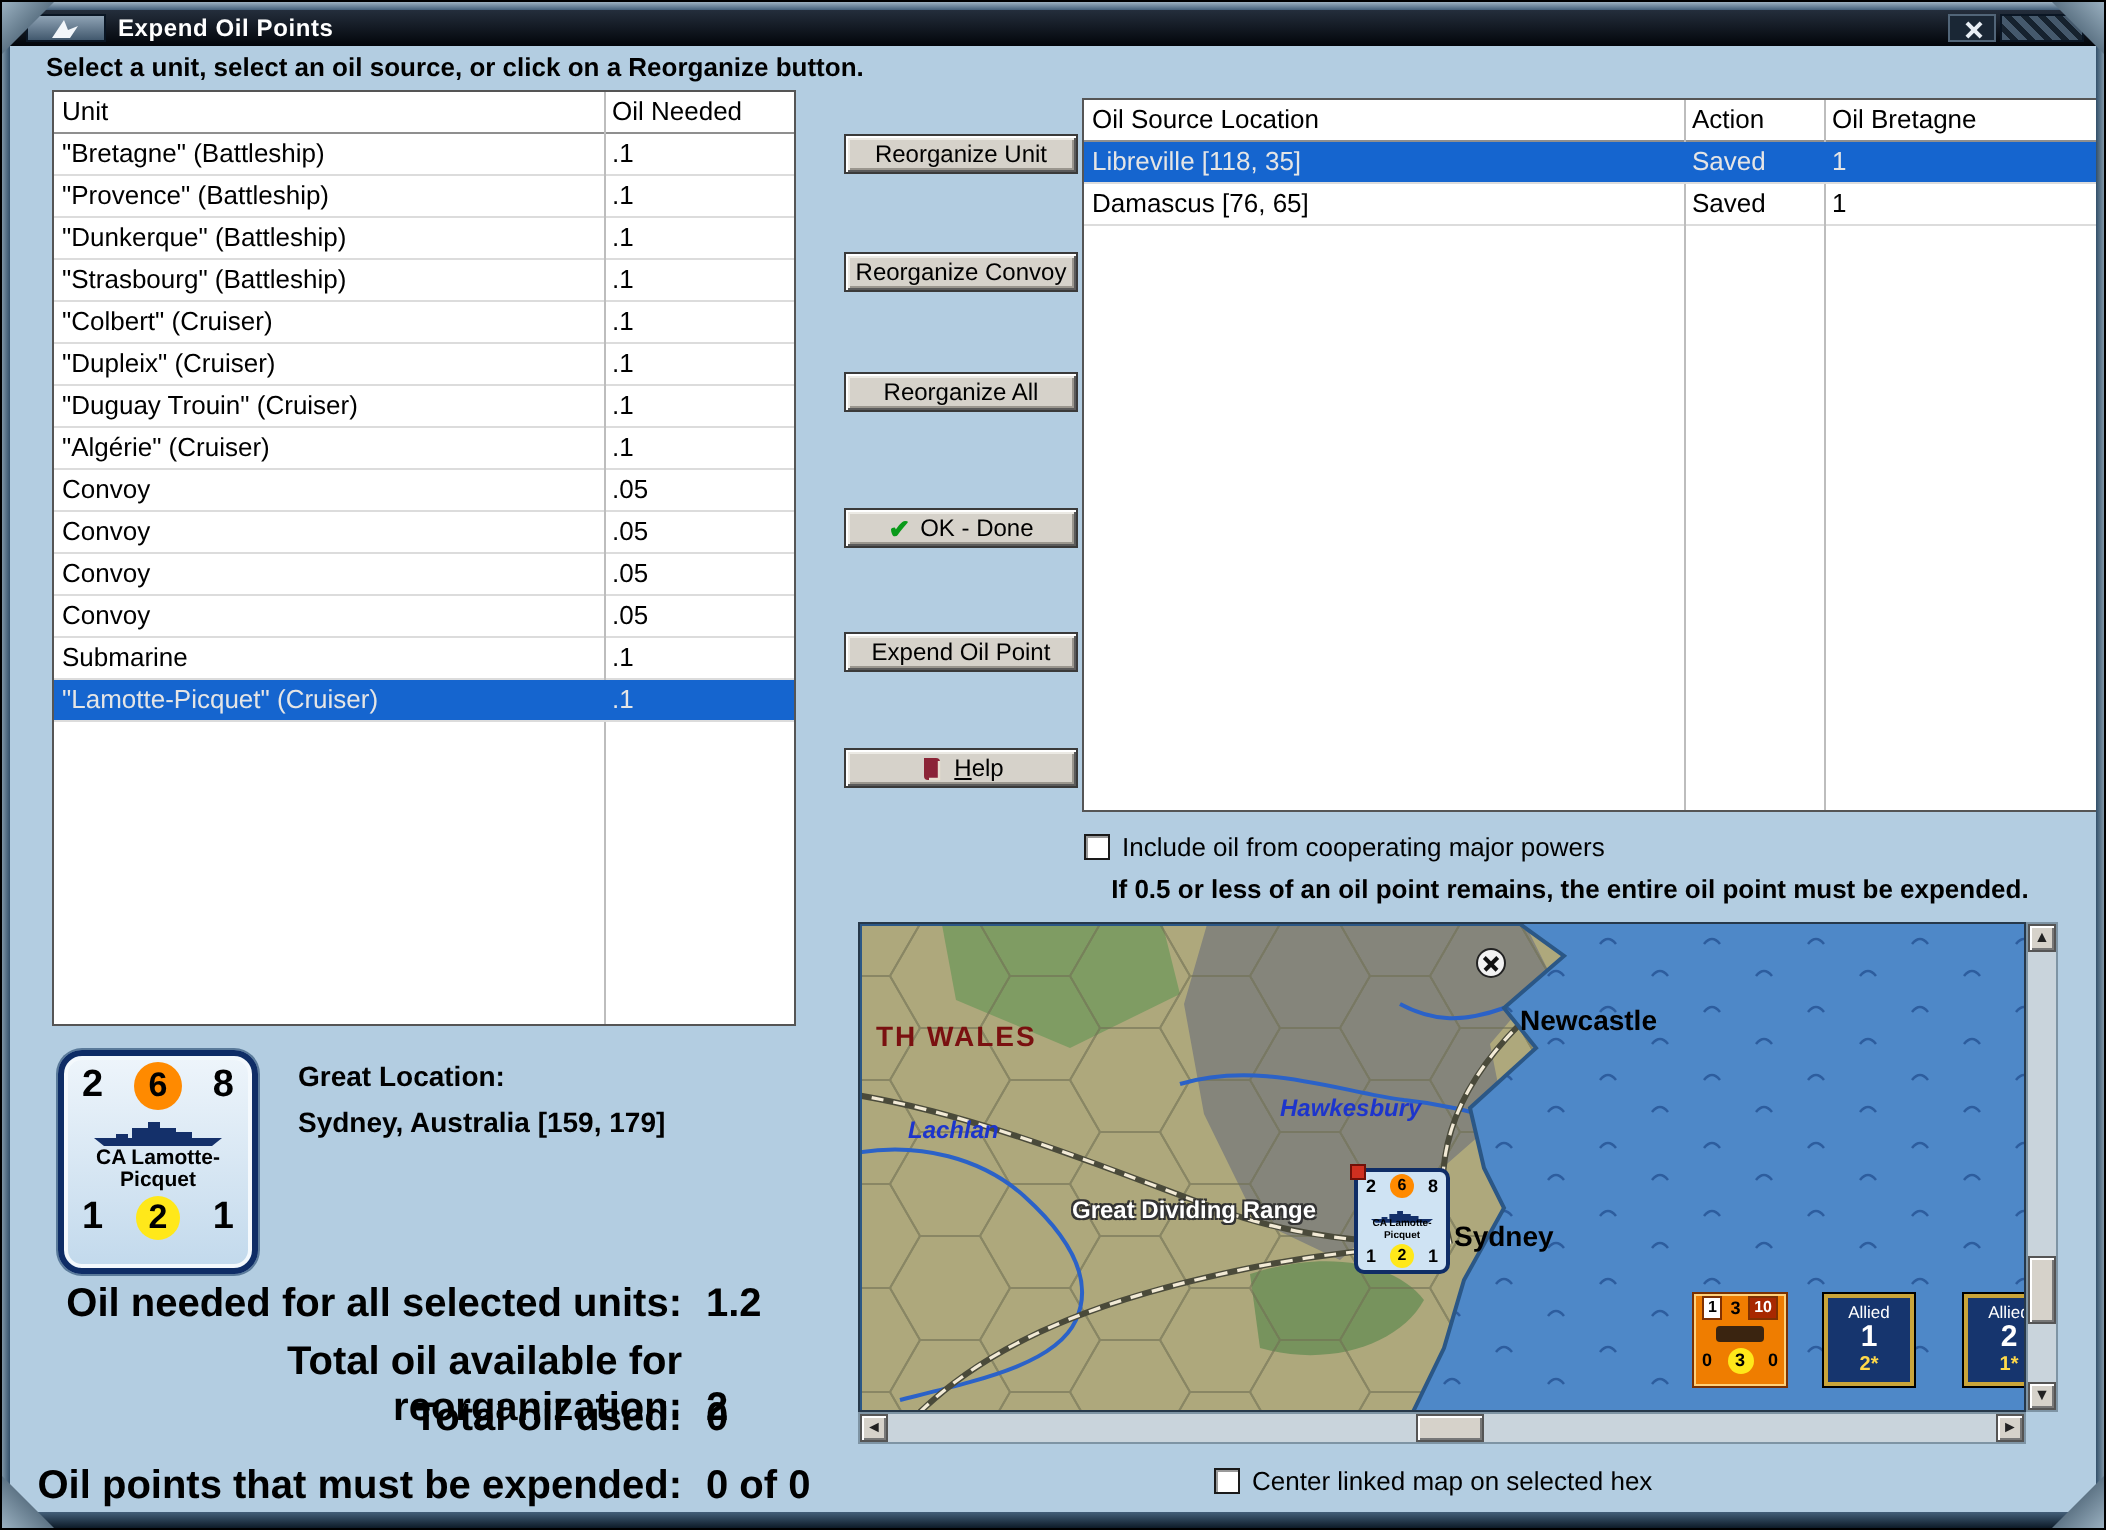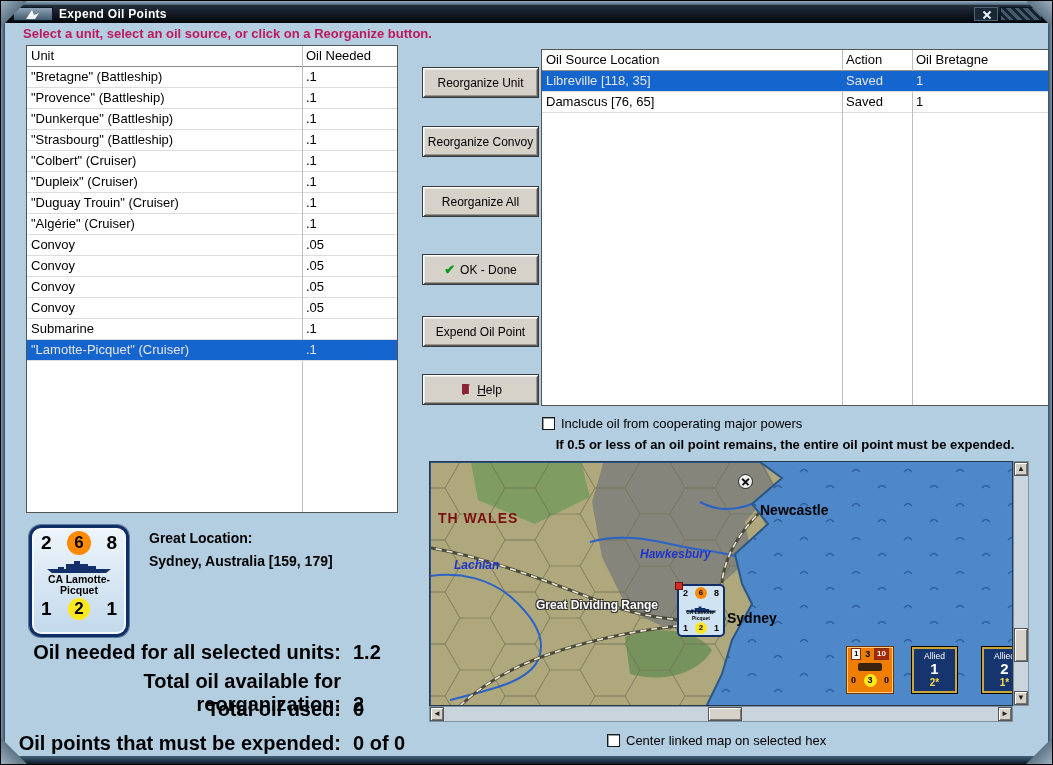--- a/index.html
+++ b/index.html
@@ -19,35 +19,35 @@
   .titlebar{position:absolute;top:4px;left:4px;right:4px;height:18px;background:linear-gradient(#242e3c,#02050a);z-index:5;}
   .title-text{position:absolute;left:54px;top:2px;font-size:12px;font-weight:bold;color:#fff;letter-spacing:.3px;}
   .title-icon{position:absolute;left:8px;top:2px;width:40px;height:14px;background:linear-gradient(#8fa3b5,#42596e);border:1px solid #0a1624;}
   .title-icon svg{display:block;margin:1px auto;}
   .close-btn{position:absolute;right:50px;top:2px;width:24px;height:14px;background:#1a2735;border:1px solid #516578;}
   .x-bar{position:absolute;left:7px;top:6px;width:10px;height:2px;background:#e8eef4;}
   .x-bar.a{transform:rotate(45deg);} .x-bar.b{transform:rotate(-45deg);}
   .stripes{position:absolute;right:6px;top:2px;width:42px;height:14px;border:1px solid #0a1624;
            background:repeating-linear-gradient(45deg,#45596c 0 3px,#16222e 3px 6px);}
   
-  .instruction{position:absolute;left:22px;top:25px;font-size:13px;font-weight:bold;color:#be185d;}
+  .instruction{position:absolute;left:22px;top:25px;font-size:13px;font-weight:bold;color:#000000;}
   .notice{position:absolute;left:540px;top:436px;width:488px;text-align:center;font-size:13px;font-weight:bold;}
   
   .dtable{position:absolute;background:#fff;border:1px solid #555;}
   #unit-table{left:25px;top:44px;width:372px;height:468px;}
   #oil-table{left:540px;top:48px;width:588px;height:357px;}
   .thead{display:flex;height:21px;line-height:20px;font-size:13px;border-bottom:1px solid #8f8f8f;background:#fff;}
   .trow{display:flex;height:21px;line-height:20px;font-size:13px;border-bottom:1px solid #dcdcdc;background:transparent;}
   .trow.selected{background:#1565cf;color:#e5e5e5;position:relative;z-index:2;}
   .cell{padding-left:4px;white-space:nowrap;overflow:hidden;}
   #unit-table .c0{width:275px;} #unit-table .c1{width:95px;}
   #oil-table .c0{width:300px;} #oil-table .c1{width:70px;} #oil-table .c2{width:116px;}
   .vline{position:absolute;top:0;bottom:0;width:1px;background:#bdbdbd;z-index:1;}
   
-  .btn{position:absolute;left:421px;width:117px;height:31px;background:#d6d2ca;color:#000;
+  .btn{position:absolute;left:421px;width:117px;height:20px;background:#d6d2ca;color:#000;
        font-size:12px;display:flex;align-items:center;justify-content:center;gap:5px;
        box-shadow:inset 1px 1px 0 #ffffff, inset -1px -1px 0 #5a5a5a, inset 2px 2px 0 #eceae4, inset -2px -2px 0 #9a968e;
        border:1px solid #3a3a3a;}
   .btn-check{color:#0a9a1a;font-weight:bold;font-size:13px;}
   
   .cb-row{position:absolute;display:flex;align-items:center;font-size:13px;color:#000;}
   .cb{width:13px;height:13px;background:#fff;border:1px solid #1a1a1a;box-shadow:inset 1px 1px 0 #9a9a9a;margin-right:6px;flex:none;}
   
   .map-wrap{position:absolute;left:428px;top:460px;width:584px;height:245px;overflow:hidden;border:1px solid #26384a;background:#4e88c8;}
   .map-label{position:absolute;white-space:nowrap;}

